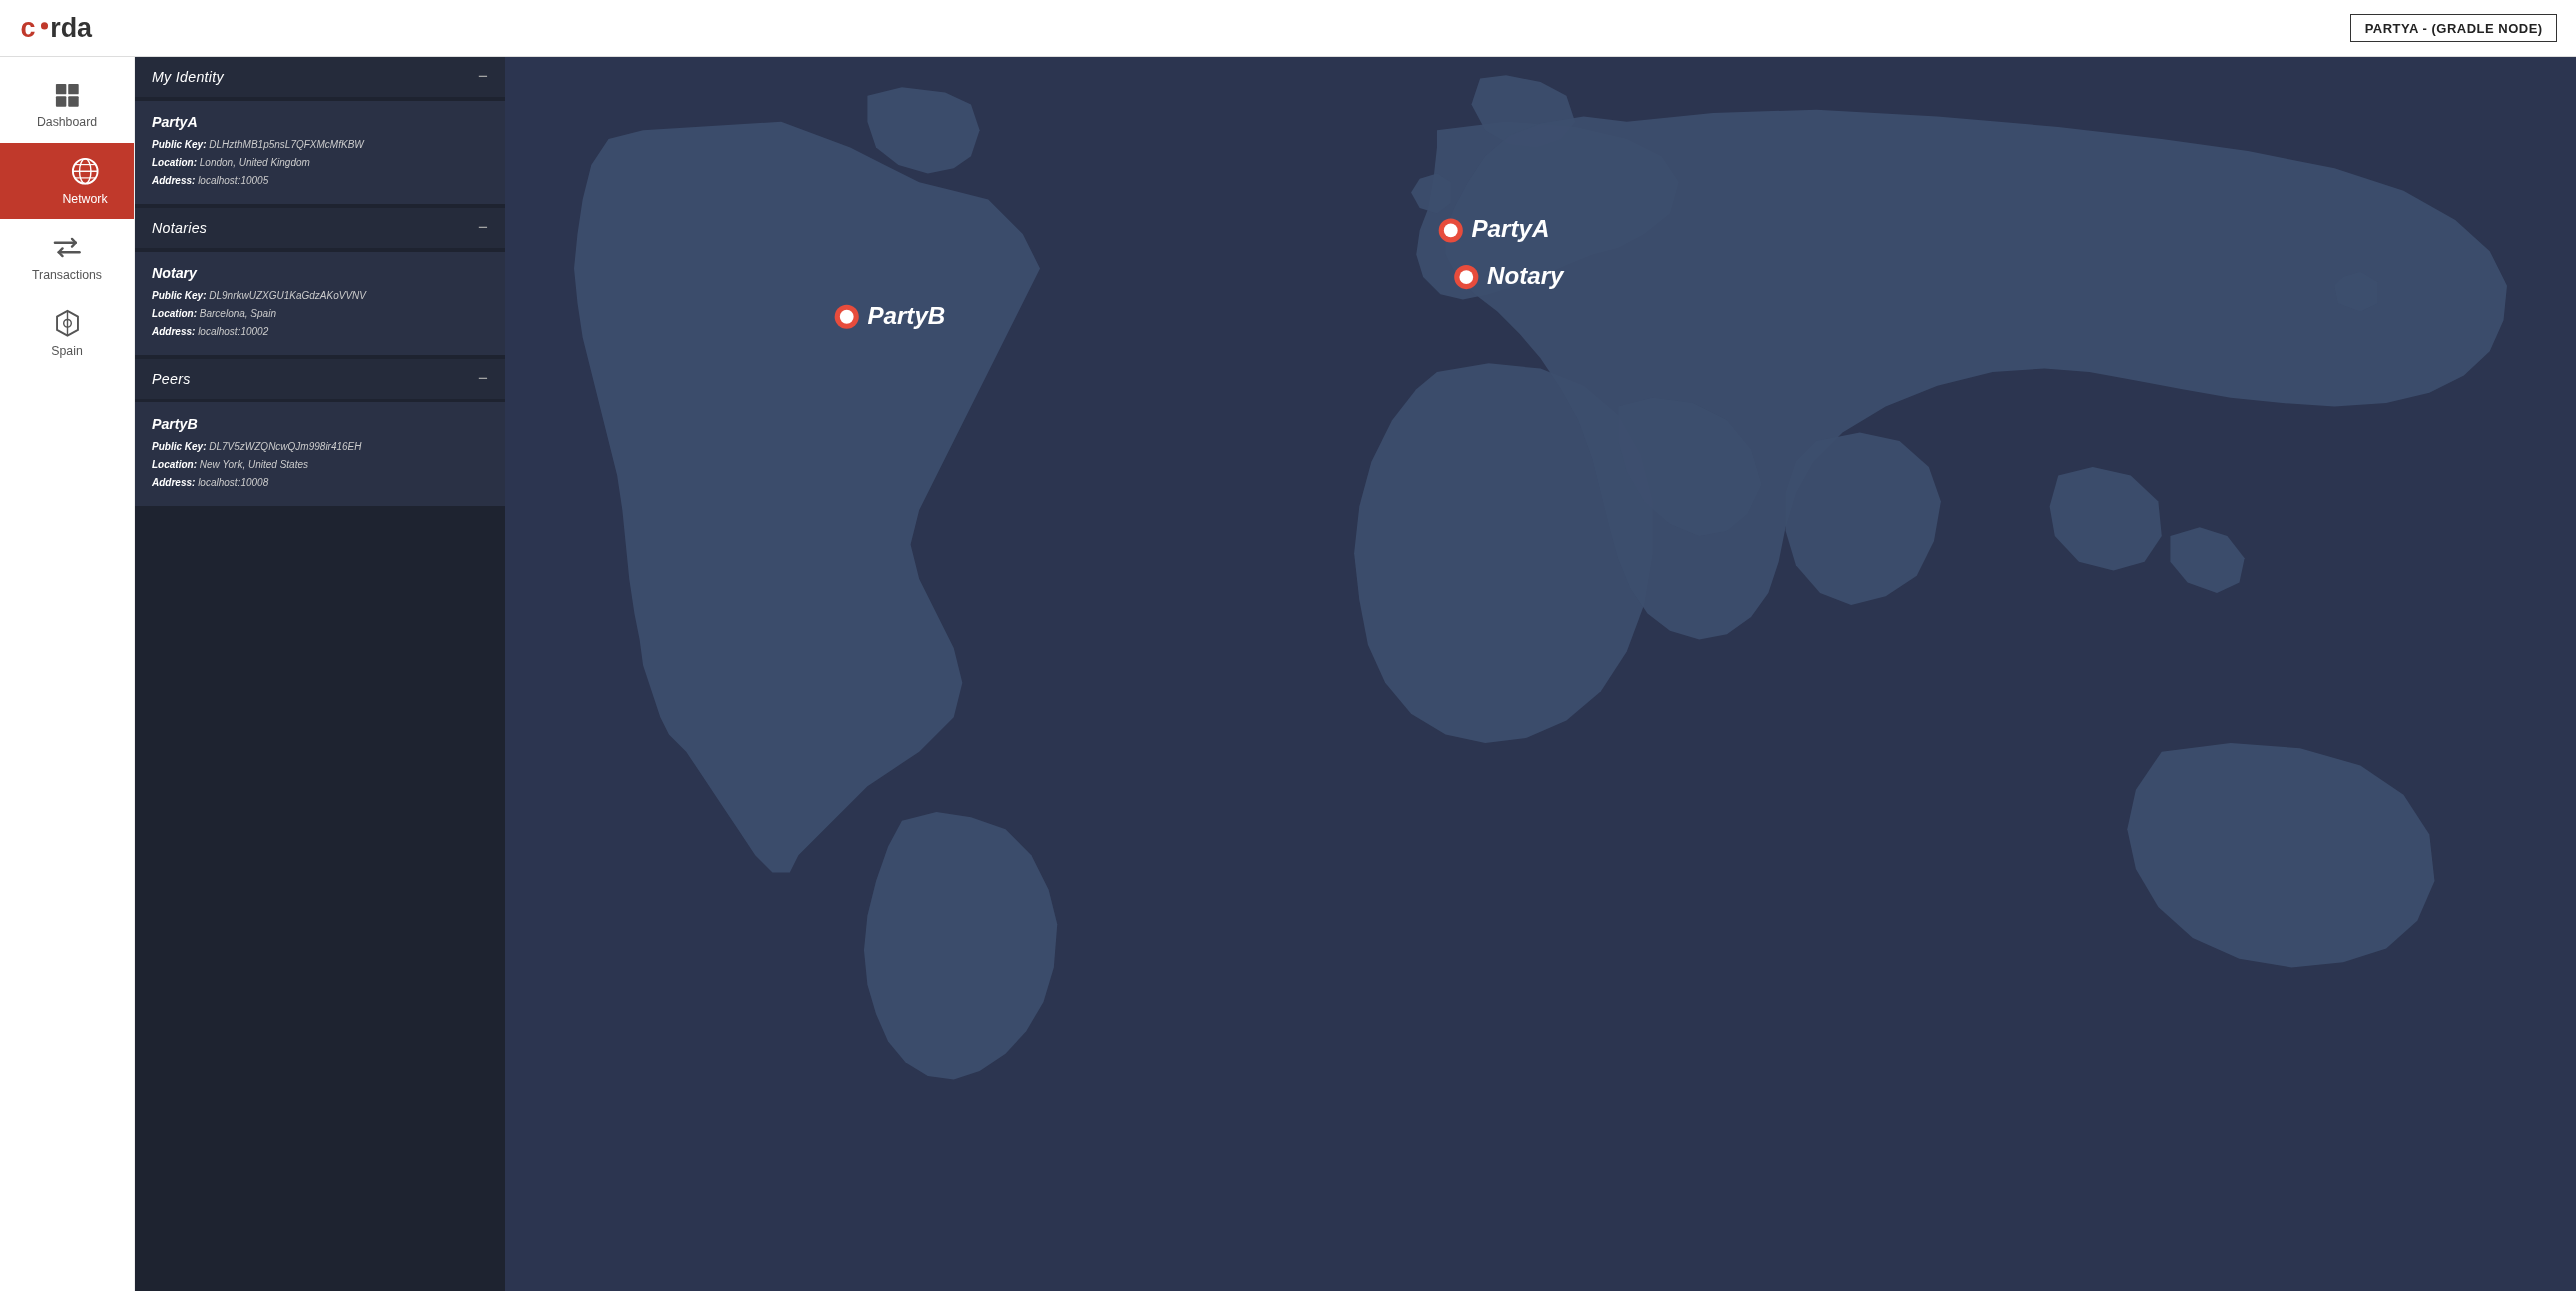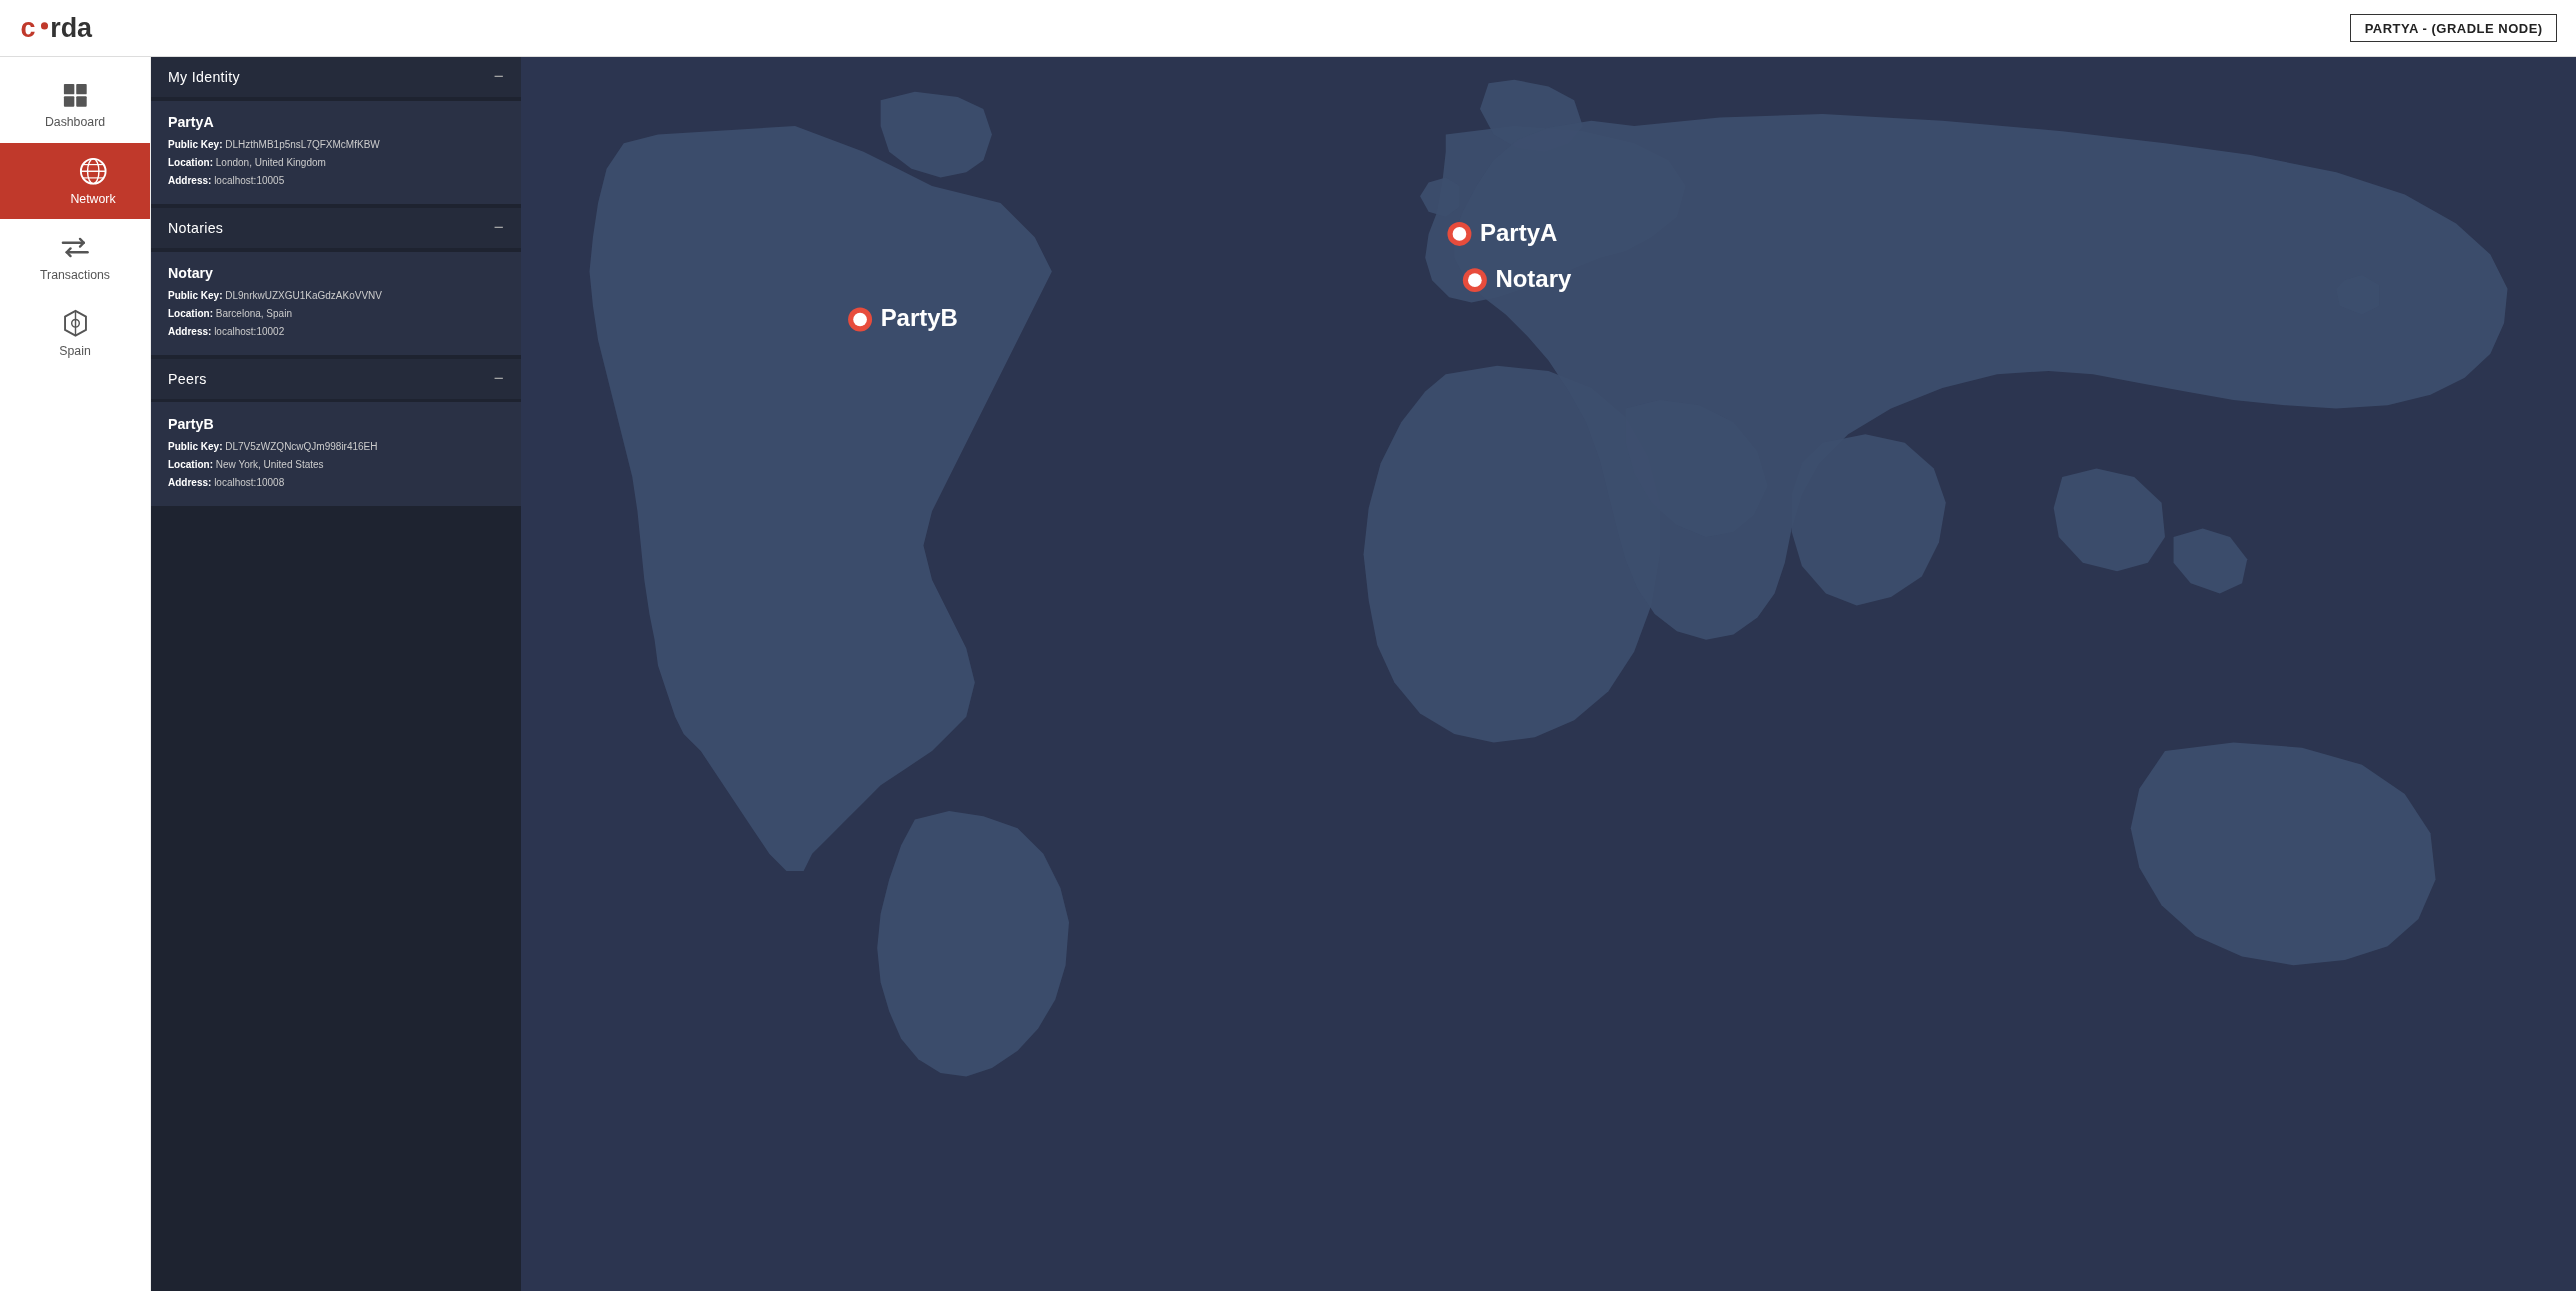--- a/index.html
+++ b/index.html
@@ -33,21 +33,21 @@
 
     
     #main-layout {
       display: flex;
       flex: 1;
       overflow: hidden;
     }
 
     
     #sidebar {
-      width: 151px;
+      width: 135px;
       background: #fff;
       border-right: 0.9px solid #eee;
       display: flex;
       flex-direction: column;
       align-items: center;
       padding-top: 9.5px;
       flex-shrink: 0;
     }
     .nav-item {
       width: 100%;
@@ -72,20 +72,21 @@
       align-items: center;
       justify-content: center;
     }
 
     
     #content {
       flex: 1;
       display: flex;
       overflow: hidden;
       position: relative;
+      font-style: italic;
     }
 
     
     #info-panel {
       width: 370px;
       background: #1e2330;
       color: #fff;
       overflow-y: auto;
       flex-shrink: 0;
       z-index: 2;

